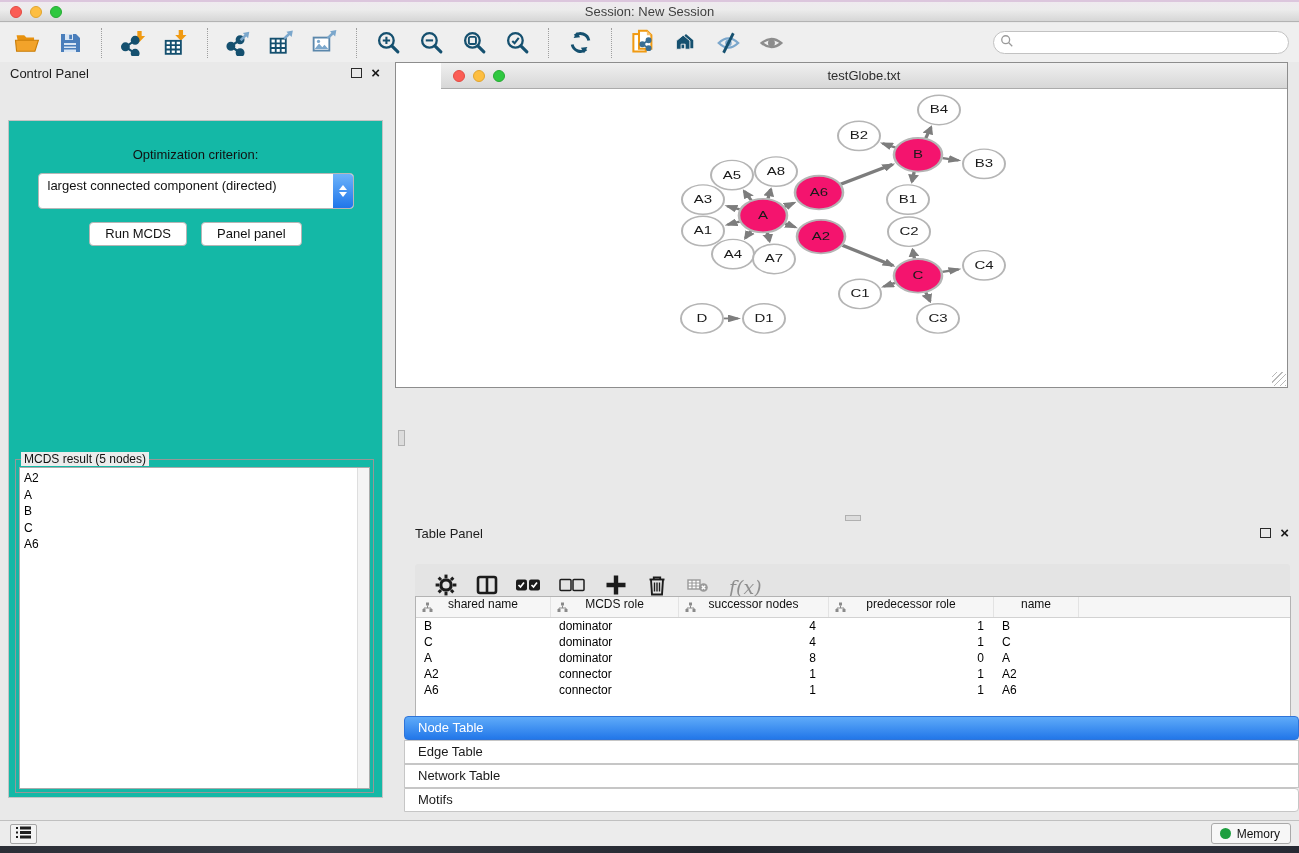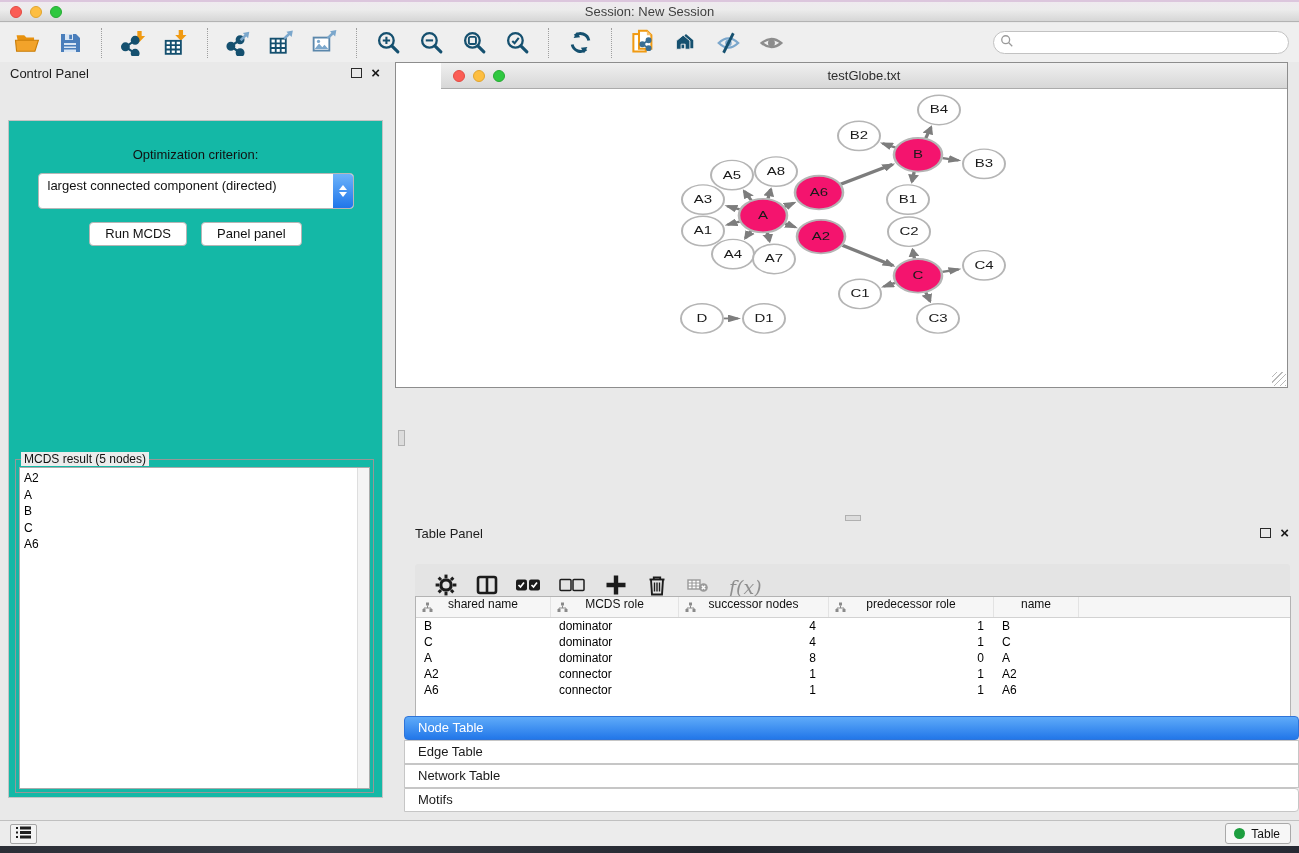--- a/index.html
+++ b/index.html
@@ -614,18 +614,18 @@
               <rect x="4" y="0.5" width="11" height="3"></rect>
               <rect x="0" y="5.5" width="2" height="2"></rect>
               <rect x="4" y="5" width="11" height="3"></rect>
               <rect x="0" y="10" width="2" height="2"></rect>
               <rect x="4" y="9.5" width="11" height="3"></rect>
             </g>
           </svg></span>
       </div>
     <div class="memory-btn">
       <span class="memory-dot"></span>
-      <span>Table</span>
+      <span>Memory</span>
     </div>
   </div>
   <div class="bottom-strip"></div>
 
 </div>
 
 </body></html>

